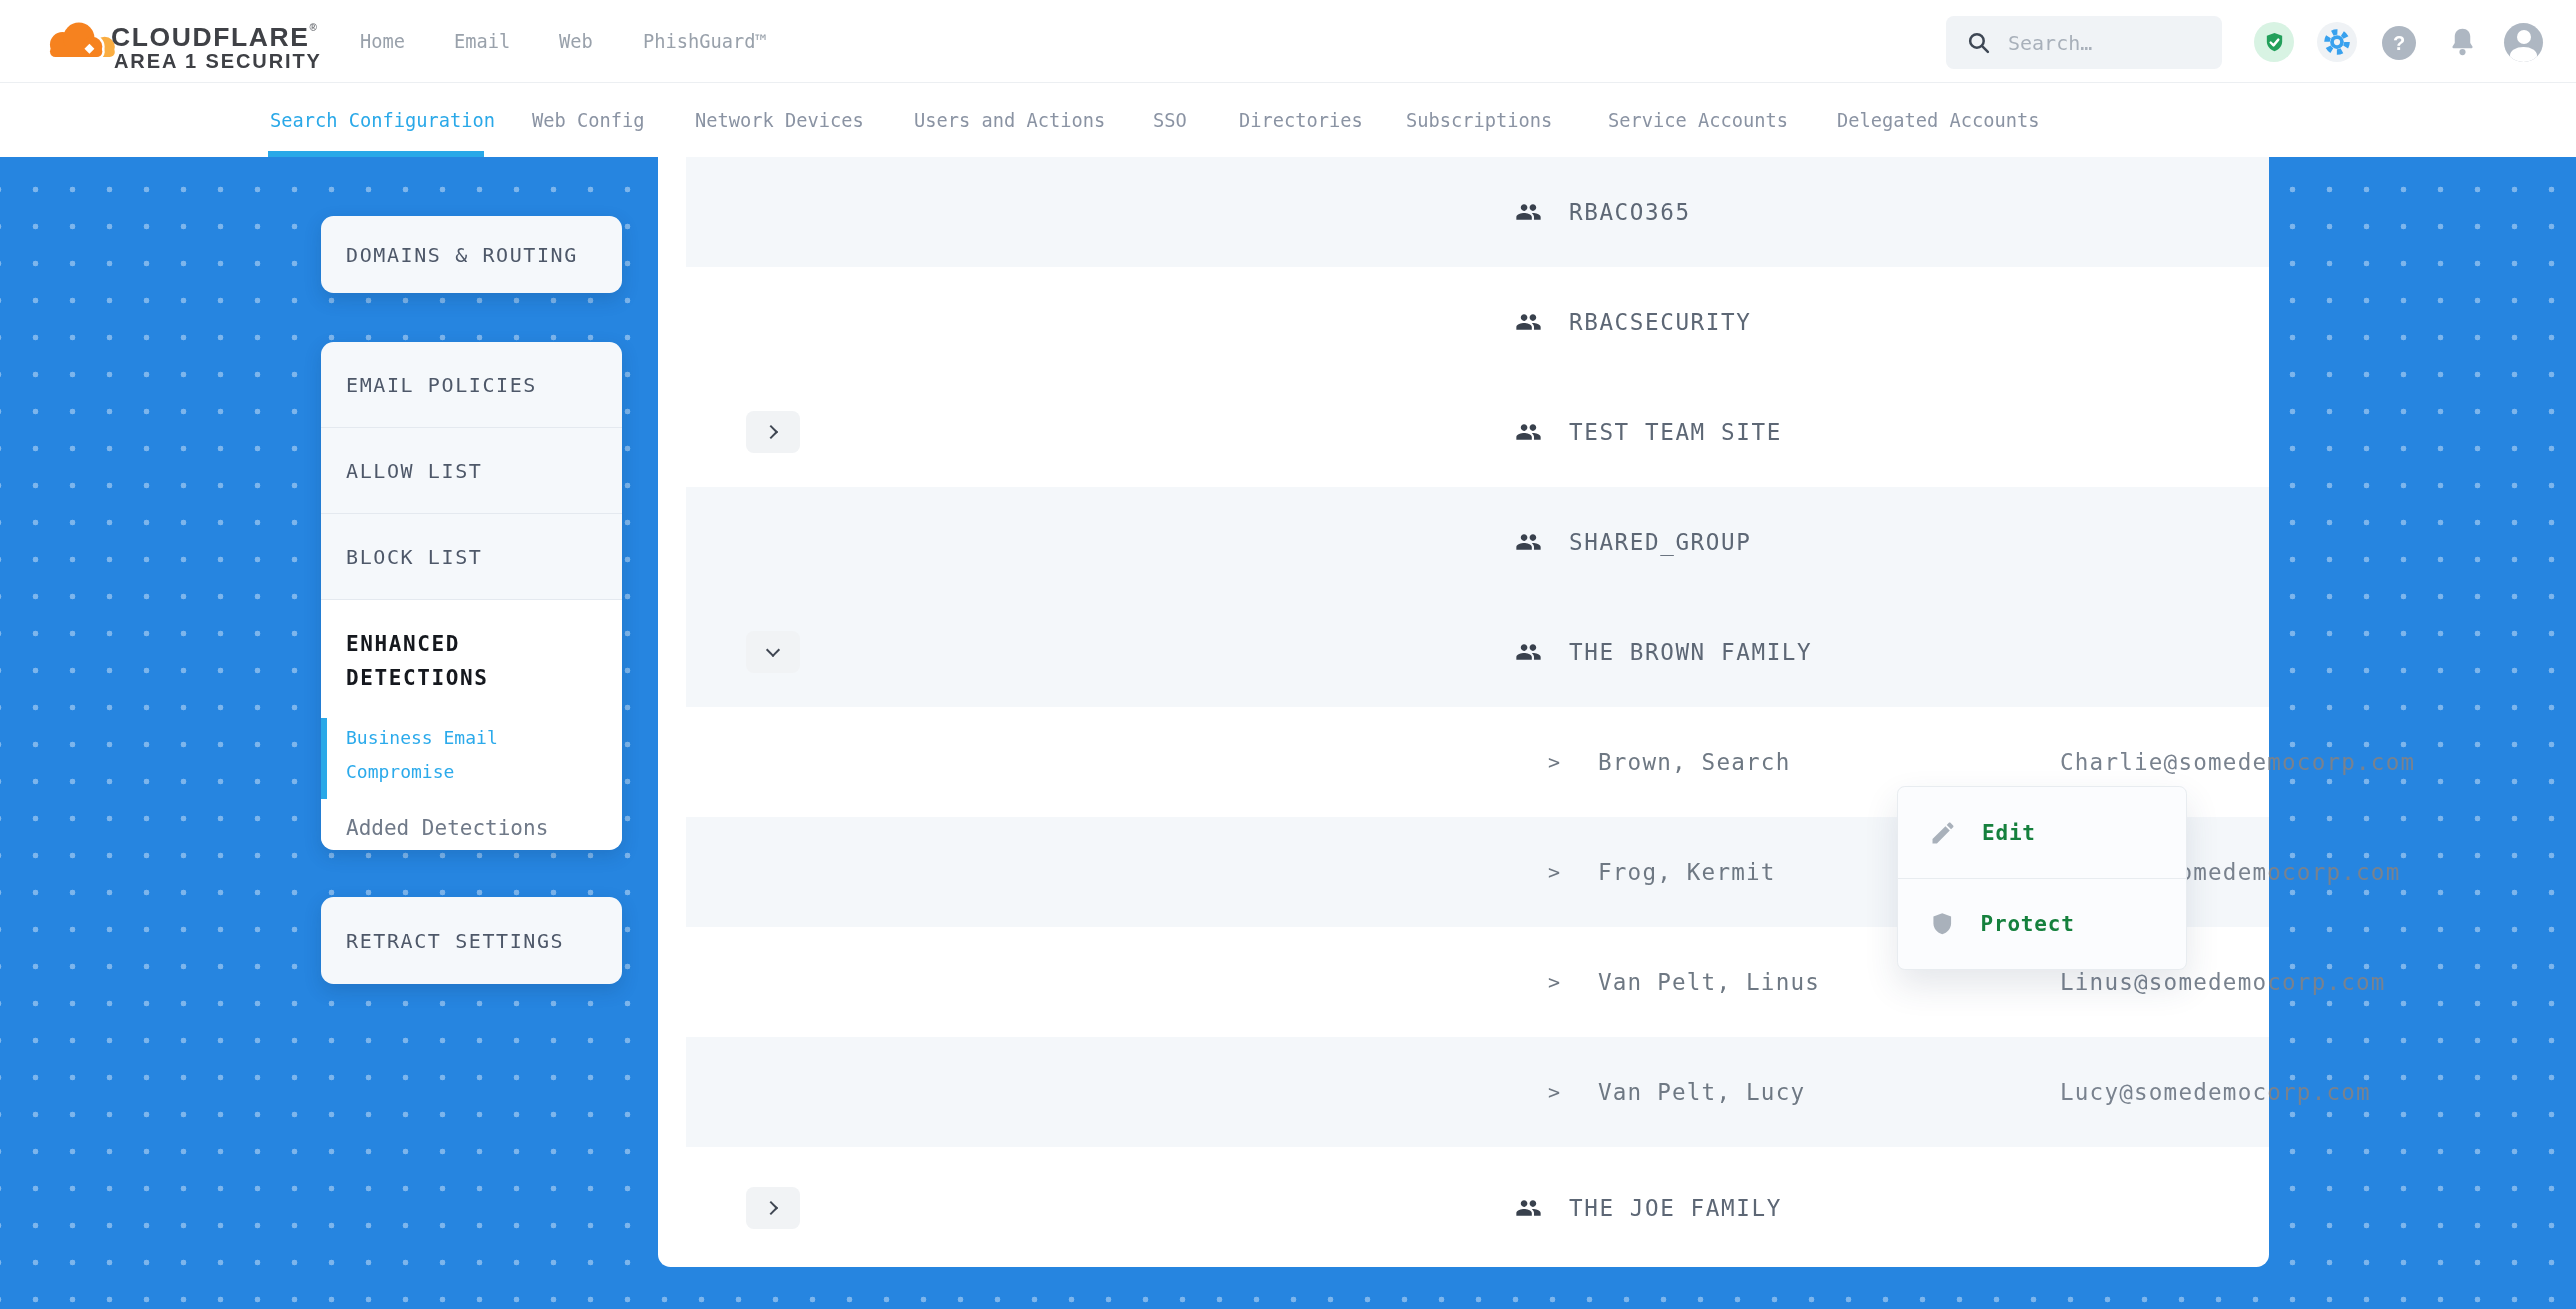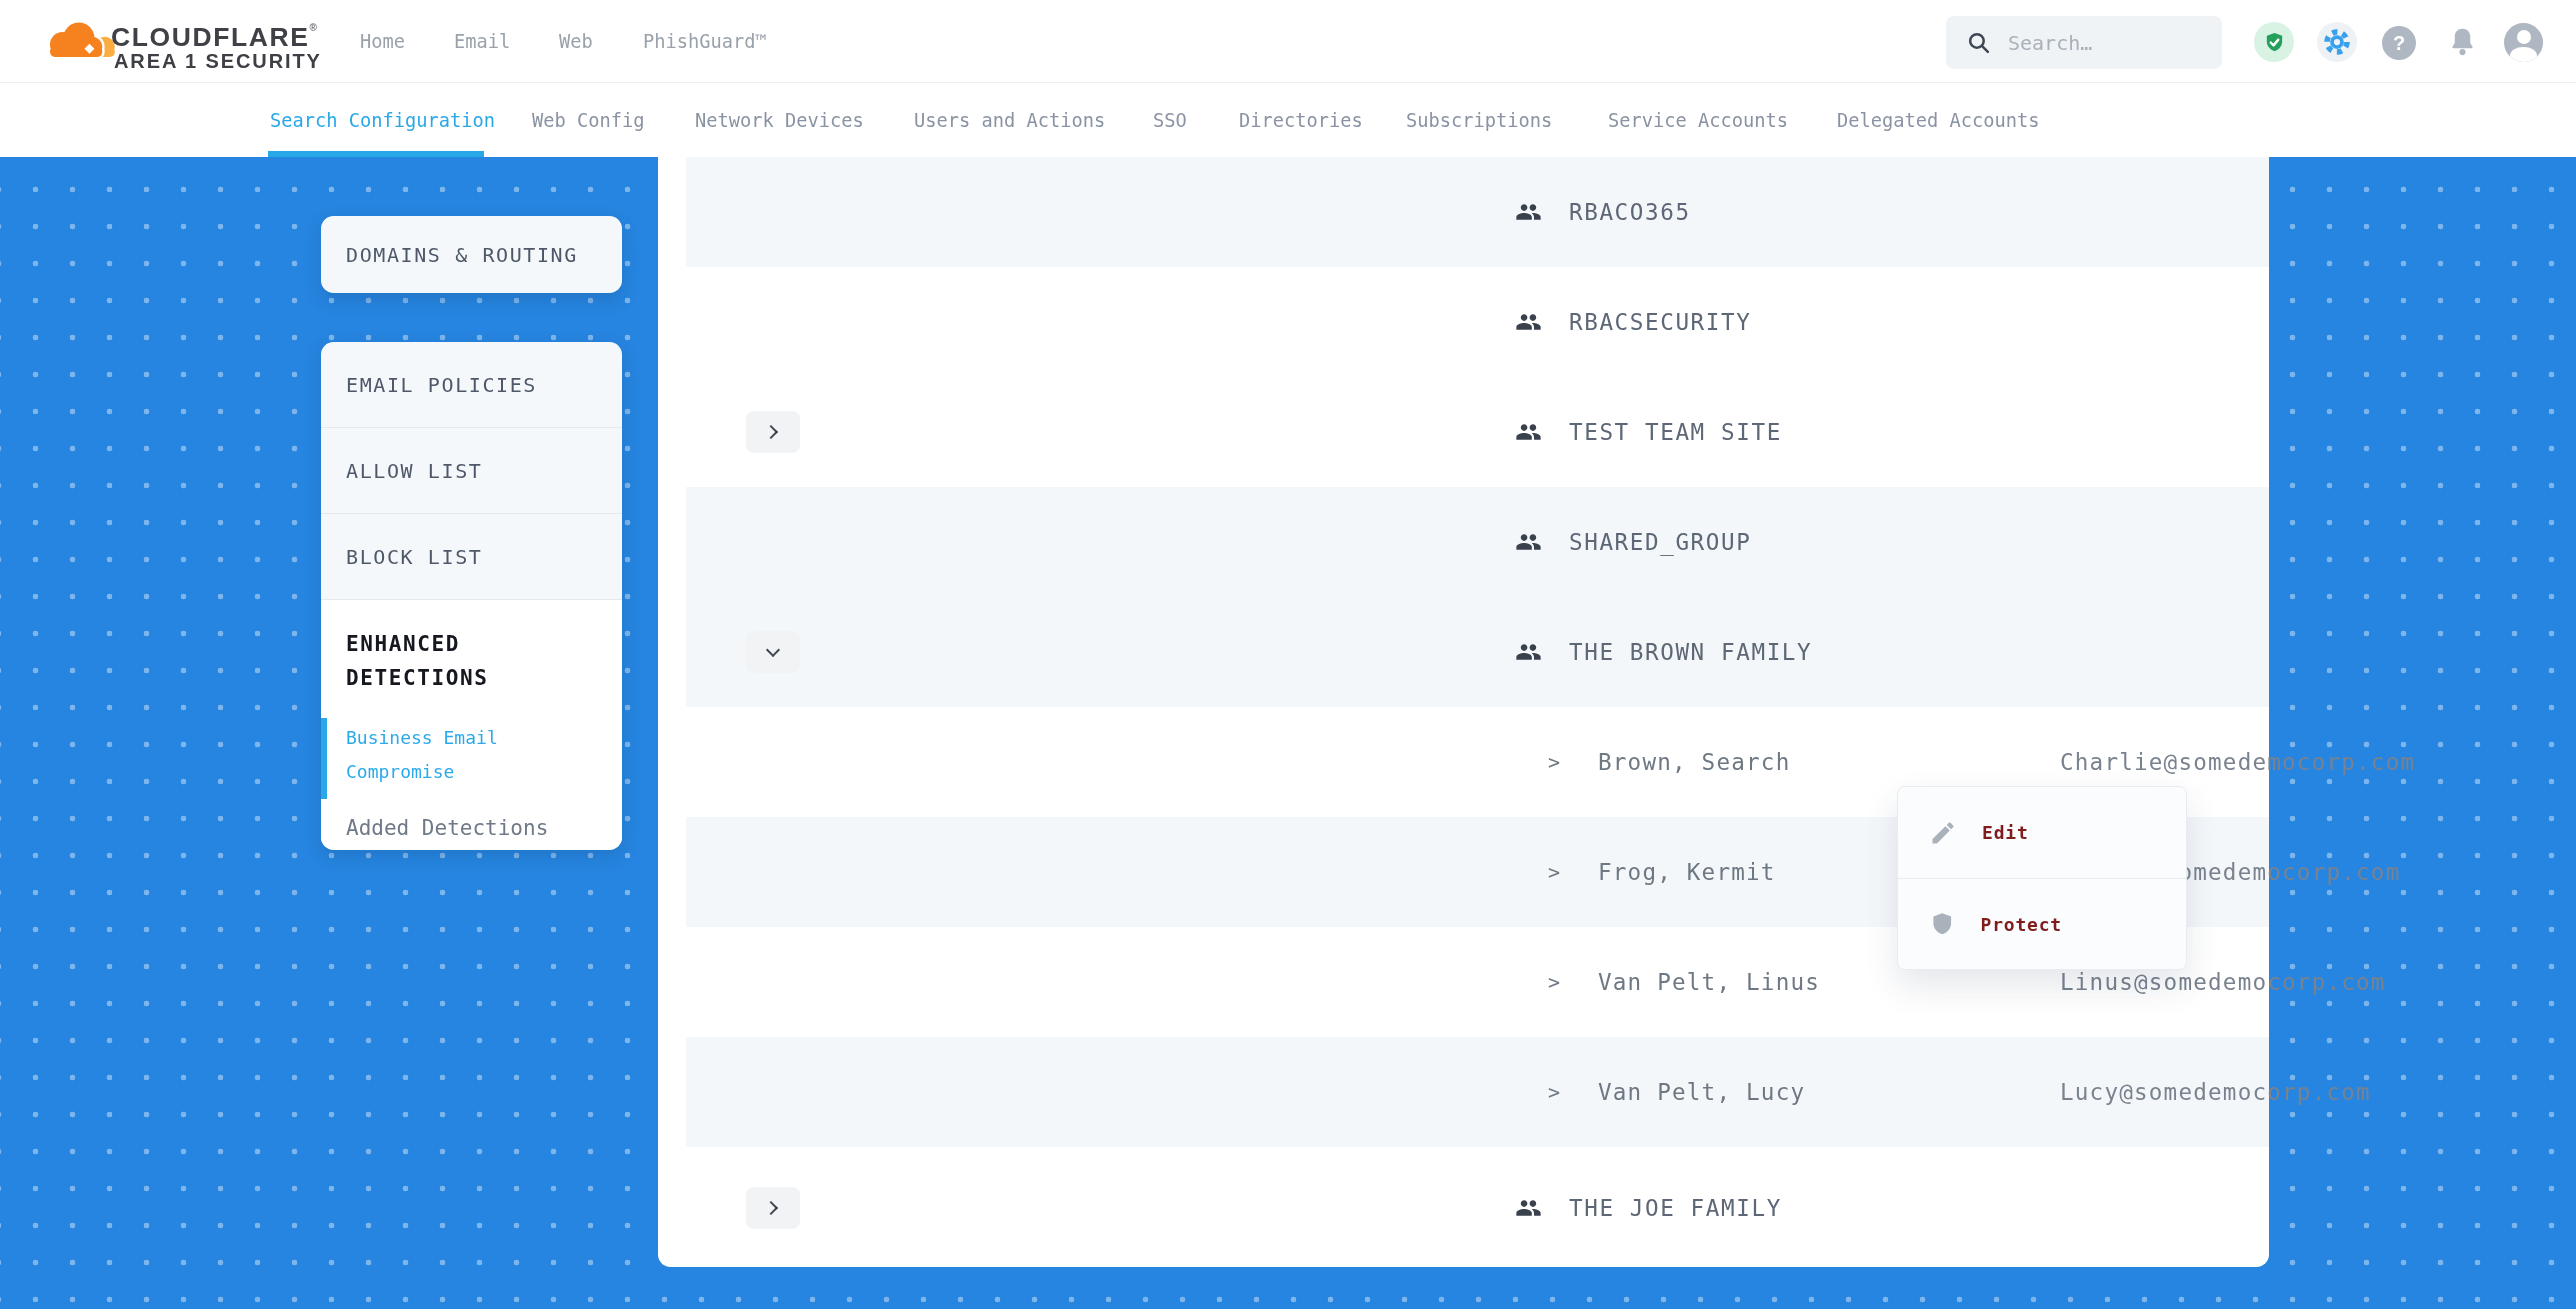--- a/index.html
+++ b/index.html
@@ -85,21 +85,21 @@
   .badge.ok { background:#44D9A2; }
   .badge.blocked { background:#F7504D; }
   .rdot { left:1917px; width:24px; height:24px; border-radius:50%; background:#F7504D; }
 
   
   .ctxmenu { position:absolute; left:1897px; top:786px; width:290px; background:#FBFCFE;
              border:1.6px solid #E8ECF0; border-radius:7.8px; z-index:7;
              box-shadow:0 15.6px 34px rgba(40,60,90,.12); }
   .ctxitem { height:91px; display:flex; align-items:center; padding-left:31px; gap:25px; cursor:pointer; }
   .ctxitem + .ctxitem { border-top:1.6px solid #E8ECF0; }
-  .ctxlabel { font-size:18px; font-weight:bold; letter-spacing:0.8px; color:#7f1d1d; }
+  .ctxlabel { font-size:21px; font-weight:bold; letter-spacing:0.8px; color:#15803d; }
 </style>
 </head>
 <body>
 
 <div id="app">
 
   <div class="header">
     <svg class="logo" viewBox="0 0 110 66">
       <g fill="#FAAD41">
         <circle cx="84" cy="43" r="13"></circle>
@@ -185,20 +185,23 @@
     <div class="active-section">
       <div class="enh-heading">ENHANCED DETECTIONS</div>
       <div class="bec-item">
         <span class="bec-bar"></span>
         <span>Business Email Compromise</span>
       </div>
       <div class="added-item">Added Detections</div>
     </div>
   </div>
 
+  <div class="scard card-retract">
+    <div class="scard-label">RETRACT SETTINGS</div>
+  </div>
 
   <div class="panel">
 
     <div class="trow alt">
       <svg class="gicon" viewBox="0 0 24 24">
           <path fill="#39414D" d="M16 11c1.66 0 3-1.34 3-3s-1.34-3-3-3-3 1.34-3 3 1.34 3 3 3zM8 11c1.66 0 3-1.34 3-3S9.66 5 8 5 5 6.34 5 8s1.34 3 3 3zm0 2c-2.33 0-7 1.17-7 3.5V19h14v-2.5C15 14.17 10.33 13 8 13zm8 0c-.29 0-.62.02-.97.05 1.16.84 1.97 1.97 1.97 3.45V19h6v-2.5c0-2.33-4.67-3.5-7-3.5z"></path>
         </svg>
       <span class="gname">RBACO365</span>
       <span class="badge ok"></span>
 

